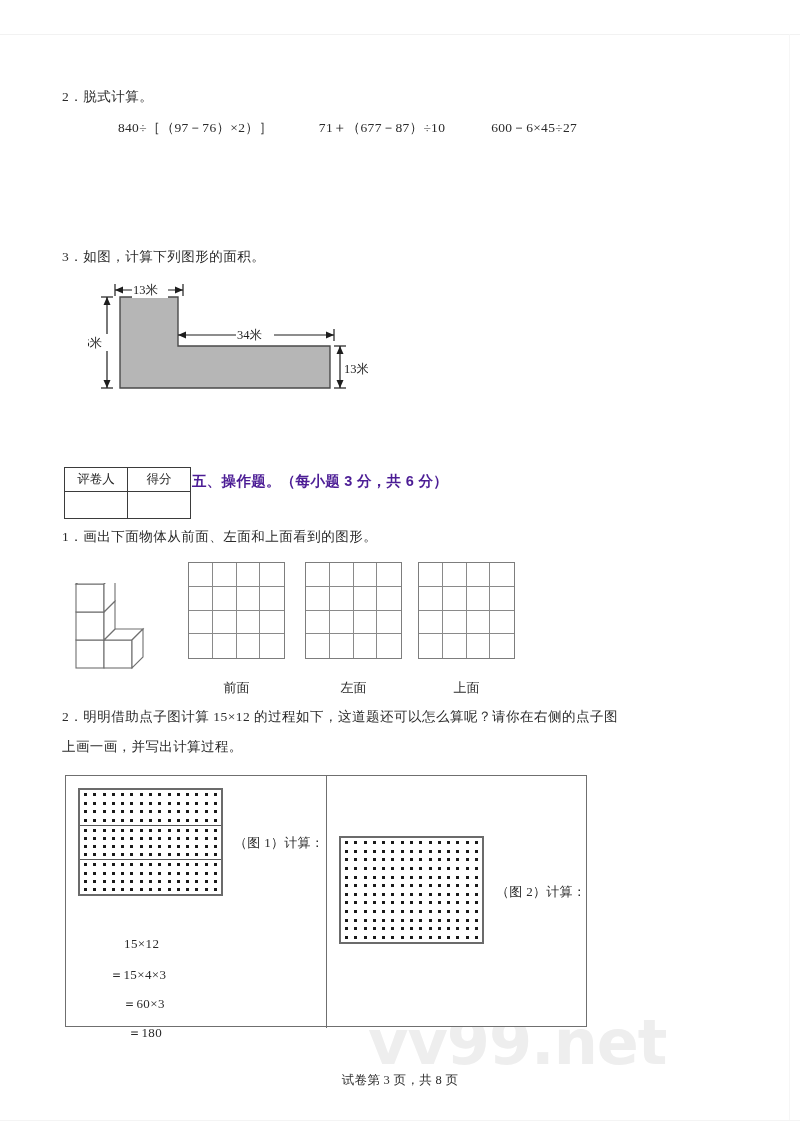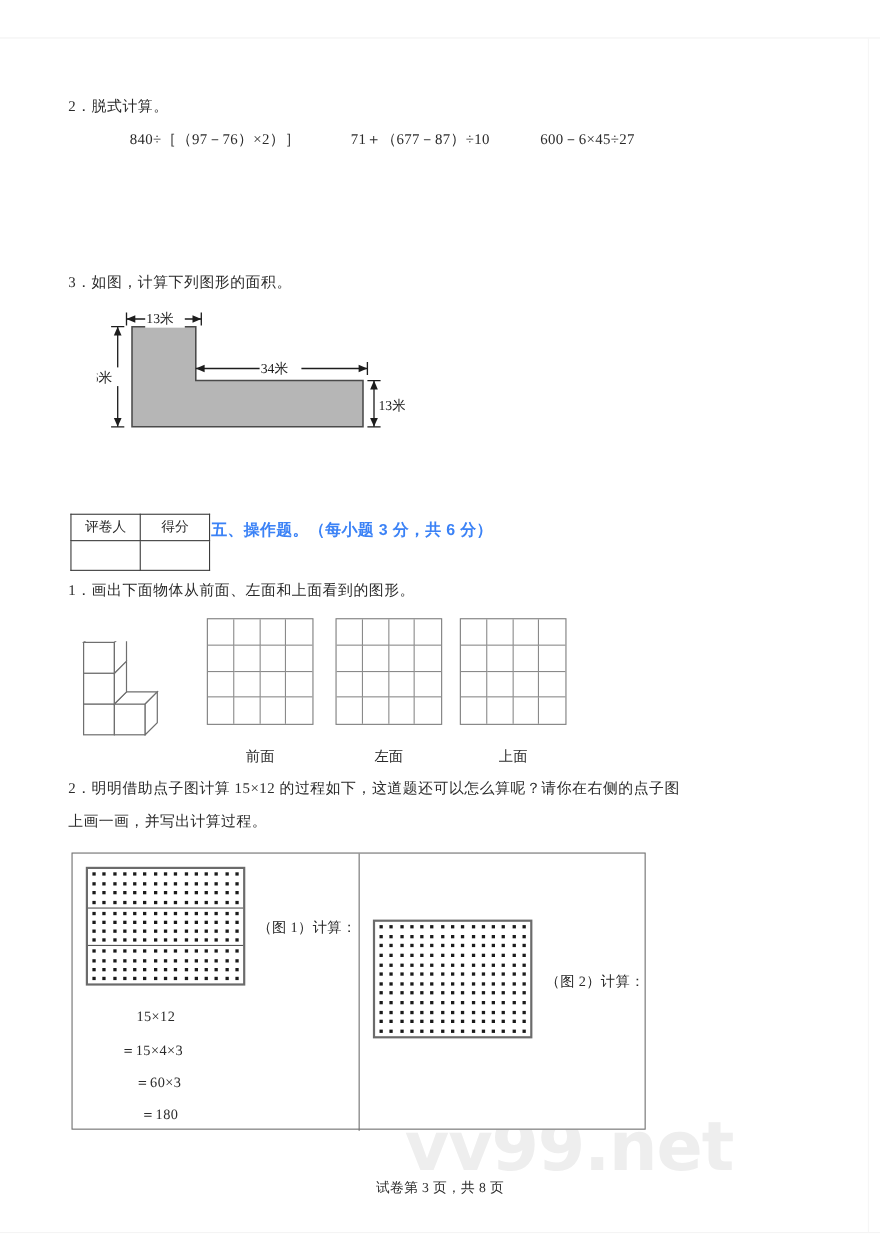--- a/index.html
+++ b/index.html
@@ -116,21 +116,21 @@
     font-size: 12.5px;
     color: #2a2a2a;
     padding: 0;
   }
   #score-table td.blank { height: 26px; }
   #section-title {
     margin-left: 1px;
     font-family: "Liberation Sans", "DejaVu Sans", sans-serif;
     font-weight: 700;
     font-size: 14.5px;
-    color: #3b82f6;
+    color: #4c1d95;
     white-space: nowrap;
     letter-spacing: 0.3px;
   }
 
   
   #cube-solid {
     position: absolute;
     left: 72px;
     top: 583px;
     z-index: 3;
@@ -210,20 +210,21 @@
   }
   .band + .band { border-top: 1.6px solid #555; }
 
   .calc-line {
     position: absolute;
     font-family: "Liberation Serif", "DejaVu Serif", serif;
     font-size: 13px;
     color: #2a2a2a;
     white-space: nowrap;
     letter-spacing: 0.4px;
+    margin-top: 20px;
   }
   .fig-label {
     position: absolute;
     font-family: "Liberation Serif", "DejaVu Serif", serif;
     font-size: 13px;
     color: #2a2a2a;
     white-space: nowrap;
     letter-spacing: 0.3px;
   }
 

